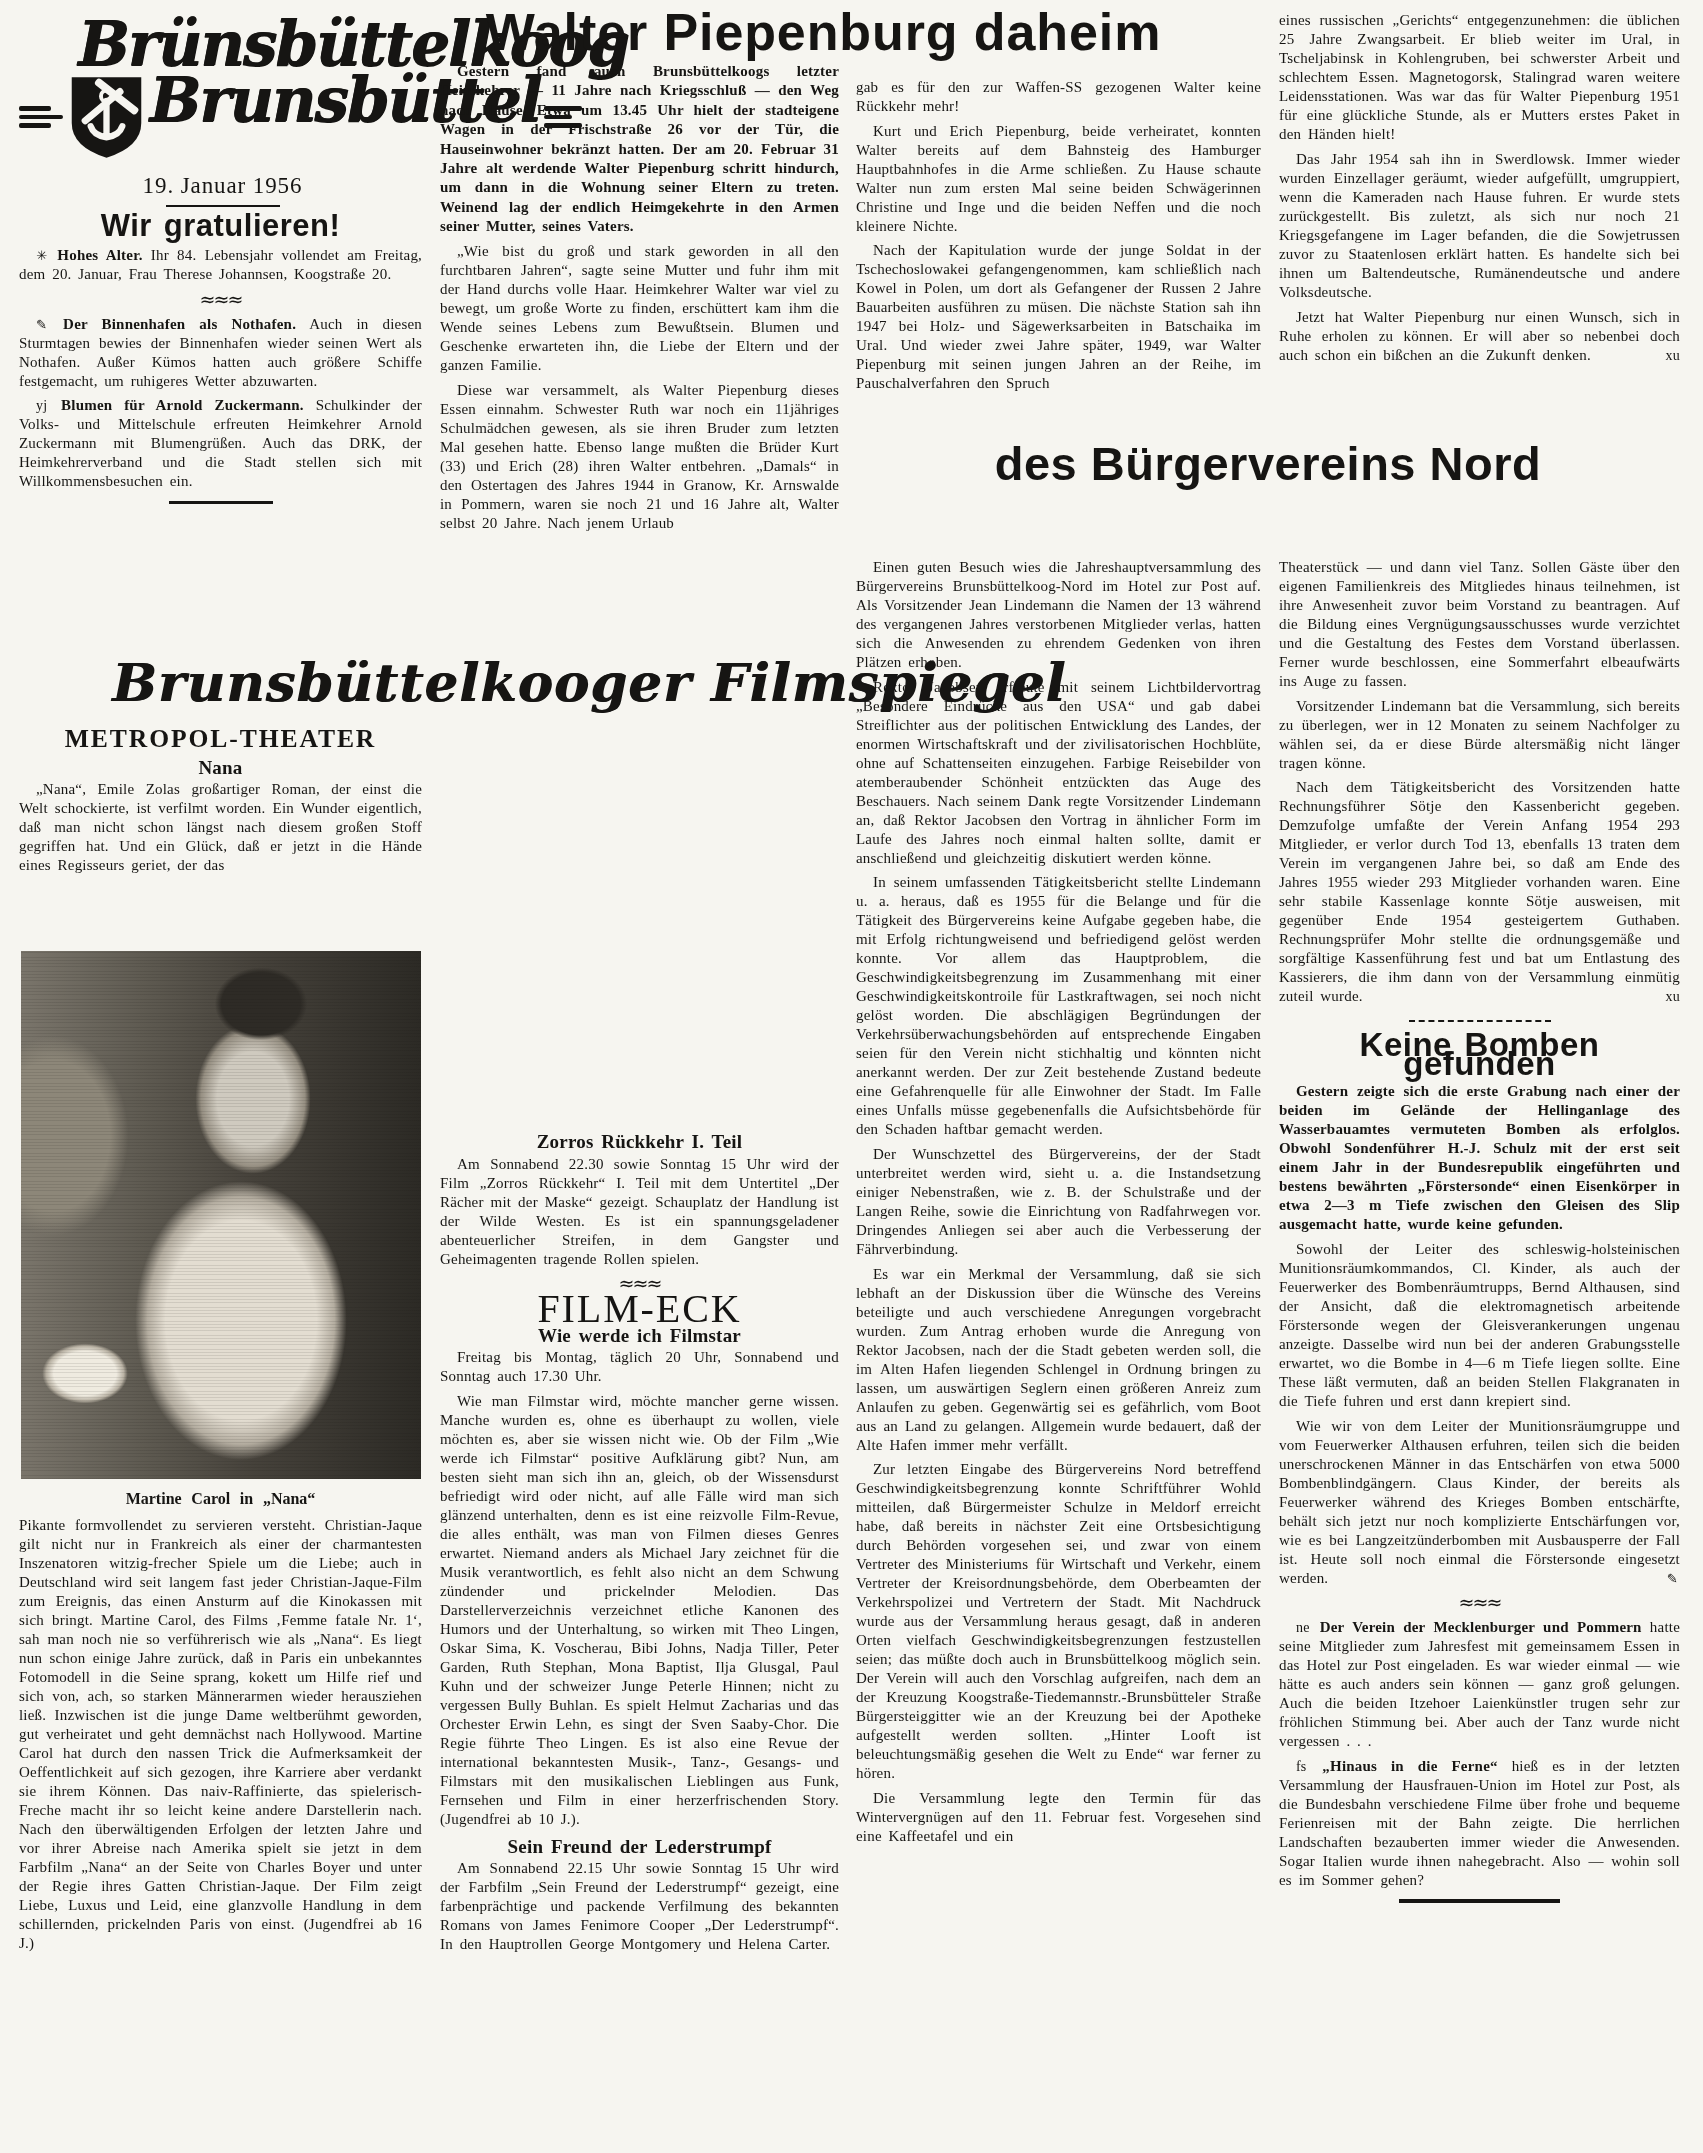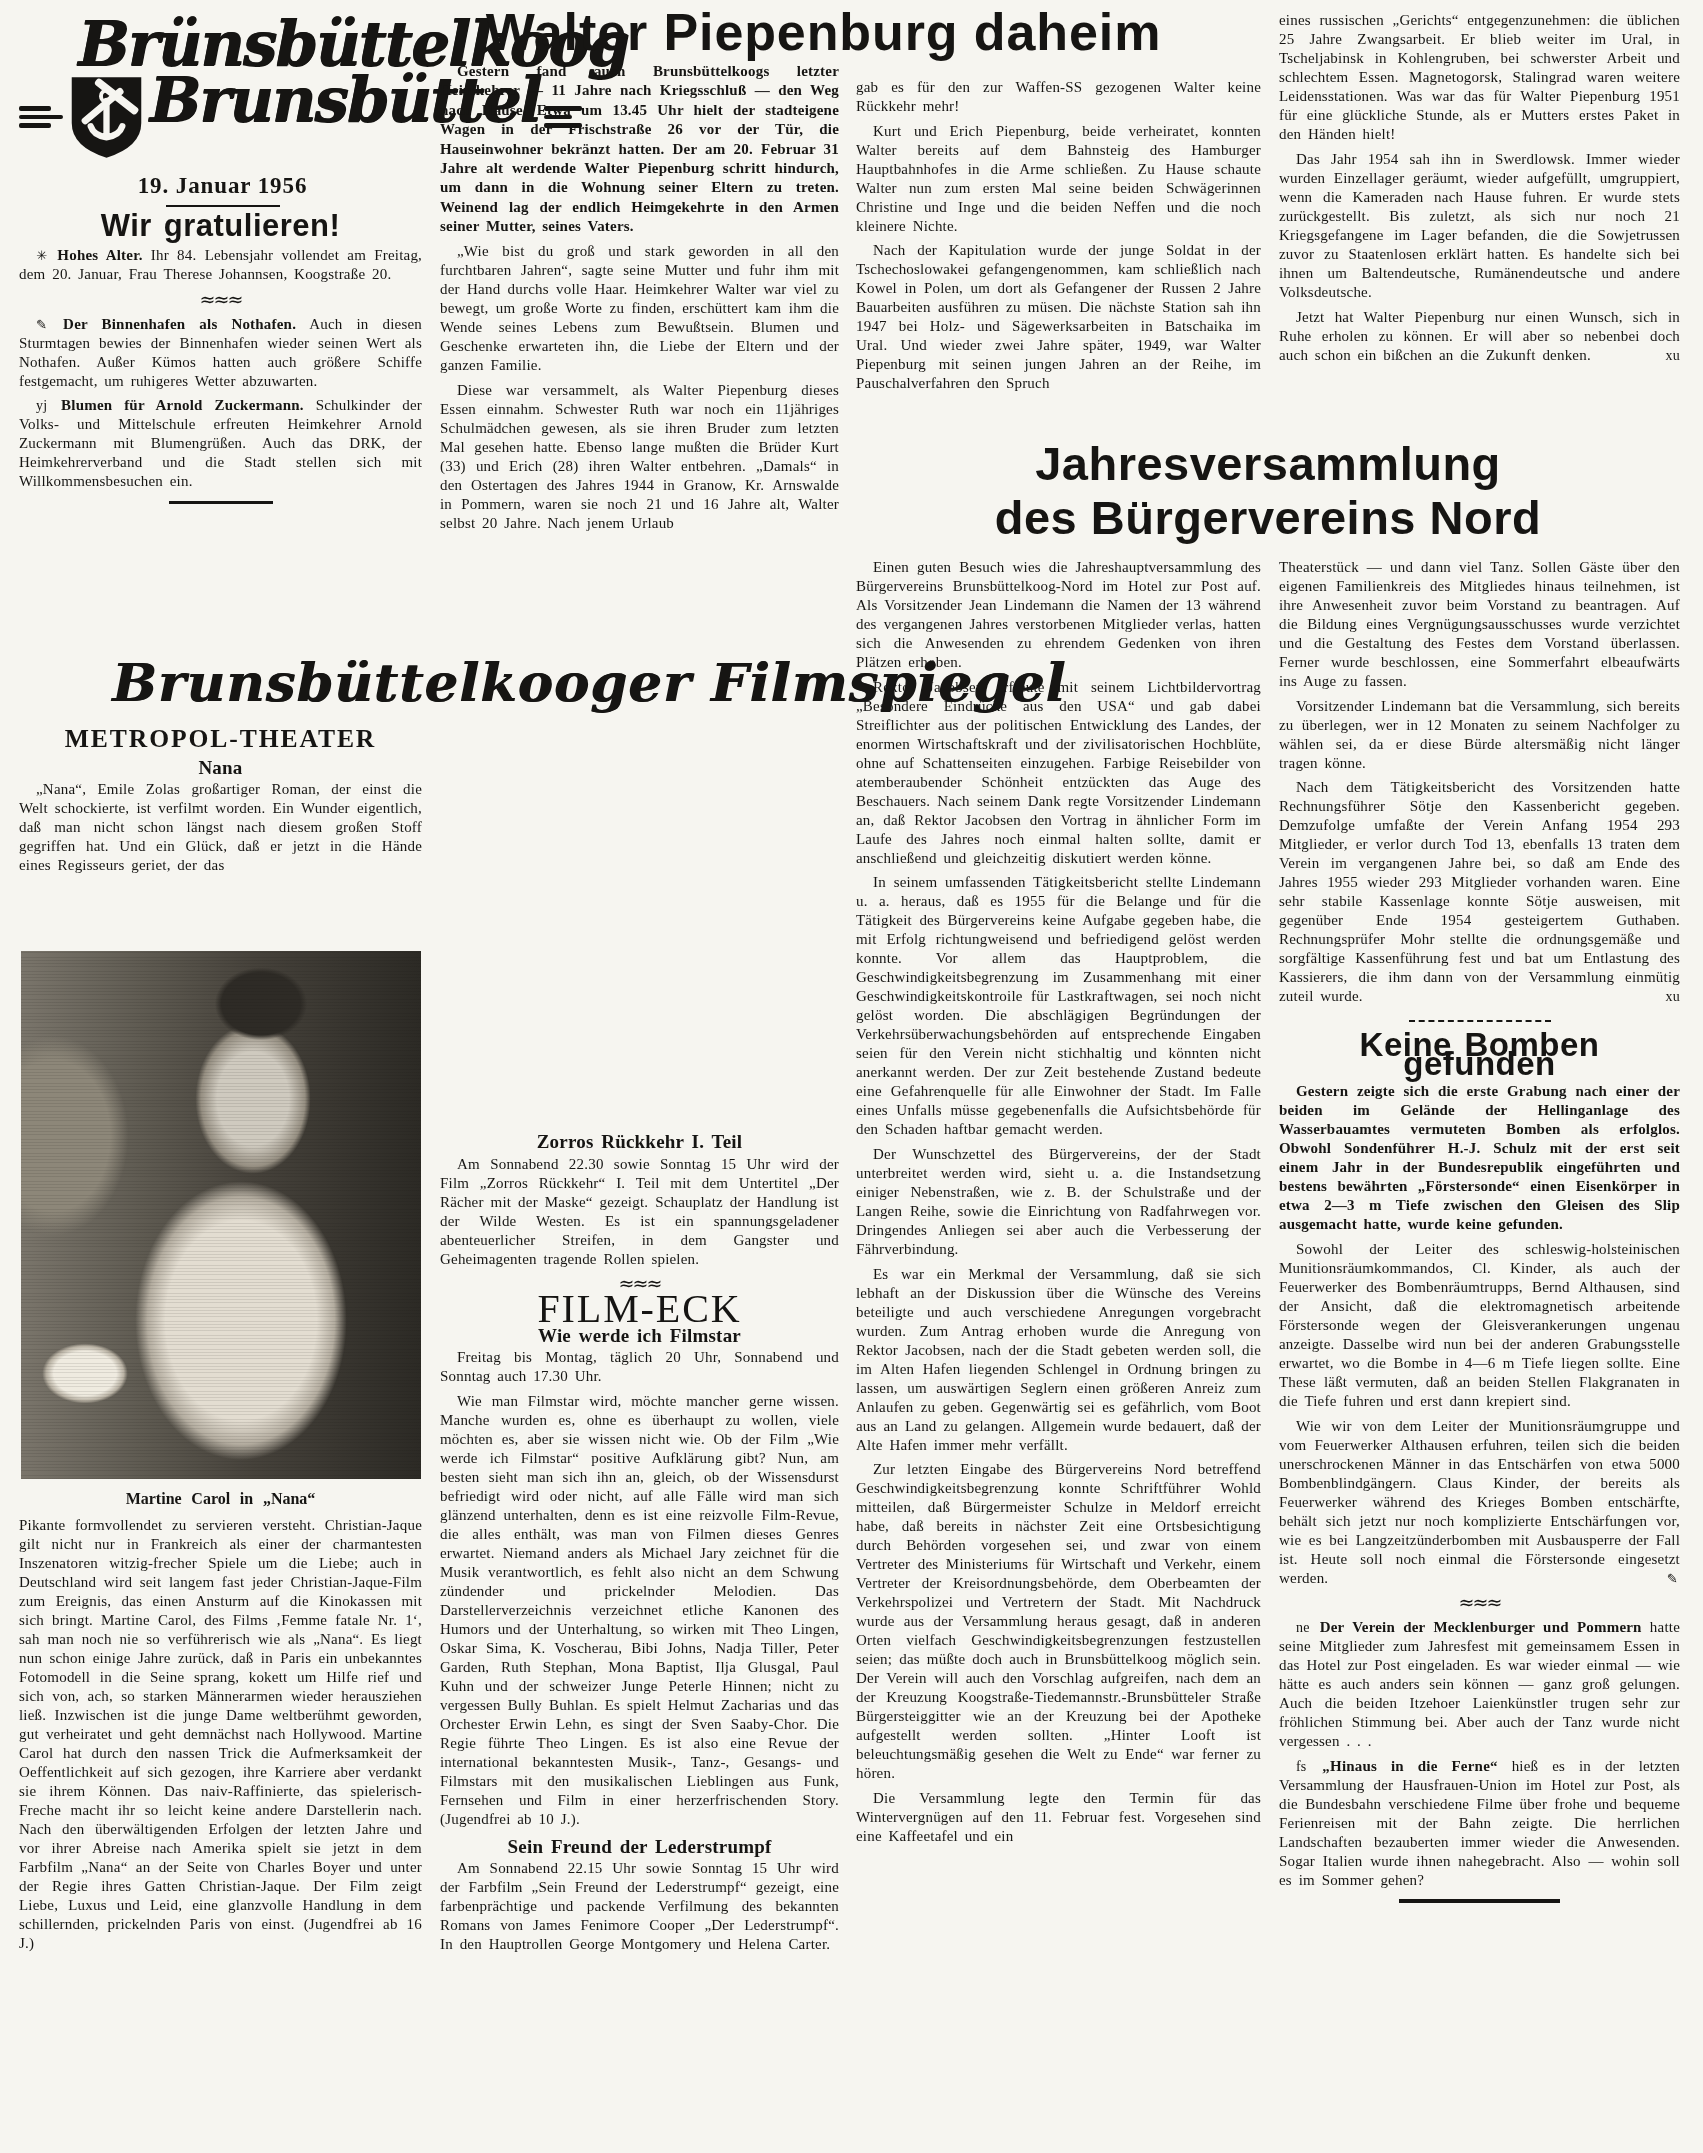--- a/index.html
+++ b/index.html
@@ -24,21 +24,21 @@
   
   .blackletter{
     font-family:"DejaVu Serif",serif;font-weight:bold;font-style:italic;
     letter-spacing:-1.9px;
     text-shadow:0.9px 0 0 currentColor, 0 0.5px 0 currentColor;
   }
   #masthead-line1{font-size:61px;line-height:61px;}
   #masthead-line2{font-size:61px;line-height:61px;}
   .flourish{display:inline-block;vertical-align:middle;}
   .flourish i{display:block;height:4.7px;background:#161513;margin:3.8px 0;border-radius:1.9px;}
-  #date-line{font-size:23px;font-weight:bold;text-align:center;letter-spacing:0.9px;}
+  #date-line{font-size:23px;font-weight:normal;text-align:center;letter-spacing:0.9px;}
   .short-rule{height:2.8px;background:#161513;margin:5.7px auto 0 auto;}
   .dashed-rule{border-top:2.8px dashed #161513;width:142px;margin:13.2px auto;}
   .squiggle{text-align:center;font-family:"DejaVu Sans",sans-serif;font-size:19px;letter-spacing:-1.9px;line-height:15px;margin:7.6px 0;}
   
   .h-sans{font-family:"Liberation Sans","DejaVu Sans",sans-serif;font-weight:bold;}
   #gratulieren-heading{font-size:31px;text-align:center;letter-spacing:0.5px;}
   #walter-headline{font-size:52px;text-align:center;letter-spacing:0.9px;white-space:nowrap;}
   #jv-headline{font-size:47px;line-height:54px;text-align:center;letter-spacing:0.5px;}
   #bomben-headline{font-size:33px;text-align:center;letter-spacing:0.5px;margin:3.8px 0 9.5px 0;}
   .script-header{
@@ -120,21 +120,20 @@
     <p class="indent">Nach der Kapitulation wurde der junge Soldat in der Tschechoslowakei gefangengenommen, kam schließlich nach Kowel in Polen, um dort als Gefangener der Russen 2 Jahre Bauarbeiten ausführen zu müsen. Die nächste Station sah ihn 1947 bei Holz- und Sägewerksarbeiten in Batschaika im Ural. Und wieder zwei Jahre später, 1949, war Walter Piepenburg mit seinen jungen Jahren an der Reihe, im Pauschalverfahren den Spruch</p>
   </div>
 
   <div class="abs body-text" style="left:1279px;top:11.4px;width:401px;height:426px;">
     <p class="cont">eines russischen „Gerichts“ entgegenzunehmen: die üblichen 25 Jahre Zwangsarbeit. Er blieb weiter im Ural, in Tscheljabinsk in Kohlengruben, bei schwerster Arbeit und schlechtem Essen. Magnetogorsk, Stalingrad waren weitere Leidensstationen. Was war das für Walter Piepenburg 1951 für eine glückliche Stunde, als er Mutters erstes Paket in den Händen hielt!</p>
     <p class="indent">Das Jahr 1954 sah ihn in Swerdlowsk. Immer wieder wurden Einzellager geräumt, wieder aufgefüllt, umgruppiert, wenn die Kameraden nach Hause fuhren. Er wurde stets zurückgestellt. Bis zuletzt, als sich nur noch 21 Kriegsgefangene im Lager befanden, die die Sowjetrussen zuvor zu Staatenlosen erklärt hatten. Es handelte sich bei ihnen um Baltendeutsche, Rumänendeutsche und andere Volksdeutsche.</p>
     <p class="indent"><span>Jetzt hat Walter Piepenburg nur einen Wunsch, sich in Ruhe erholen zu können. Er will aber so nebenbei doch auch schon ein bißchen an die Zukunft denken.</span> <span class="sig">xu</span></p>
   </div>
 
   <div class="abs h-sans" id="jv-headline" style="left:856px;top:437px;width:824px;">
-    <div>Jahresversammlung</div>
     <div>des Bürgervereins Nord</div>
   </div>
 
   <div class="abs body-text" style="left:856px;top:558px;width:405px;height:1596px;overflow:hidden;">
     <p class="indent">Einen guten Besuch wies die Jahreshauptversammlung des Bürgervereins Brunsbüttelkoog-Nord im Hotel zur Post auf. Als Vorsitzender Jean Lindemann die Namen der 13 während des vergangenen Jahres verstorbenen Mitglieder verlas, hatten sich die Anwesenden zu ehrendem Gedenken von ihren Plätzen erhoben.</p>
     <p class="indent">Rektor Jacobsen erfreute mit seinem Lichtbildervortrag „Besondere Eindrücke aus den USA“ und gab dabei Streiflichter aus der politischen Entwicklung des Landes, der enormen Wirtschaftskraft und der zivilisatorischen Hochblüte, ohne auf Schattenseiten einzugehen. Farbige Reisebilder von atemberaubender Schönheit entzückten das Auge des Beschauers. Nach seinem Dank regte Vorsitzender Lindemann an, daß Rektor Jacobsen den Vortrag in ähnlicher Form im Laufe des Jahres noch einmal halten sollte, damit er anschließend und gleichzeitig diskutiert werden könne.</p>
     <p class="indent">In seinem umfassenden Tätigkeitsbericht stellte Lindemann u. a. heraus, daß es 1955 für die Belange und für die Tätigkeit des Bürgervereins keine Aufgabe gegeben habe, die mit Erfolg richtungweisend und befriedigend gelöst werden konnte. Vor allem das Hauptproblem, die Geschwindigkeitsbegrenzung im Zusammenhang mit einer Geschwindigkeitskontroile für Lastkraftwagen, sei noch nicht gelöst worden. Die abschlägigen Begründungen der Verkehrsüberwachungsbehörden auf entsprechende Eingaben seien für den Verein nicht stichhaltig und könnten nicht anerkannt werden. Der zur Zeit bestehende Zustand bedeute eine Gefahrenquelle für alle Einwohner der Stadt. Im Falle eines Unfalls müsse gegebenenfalls die Aufsichtsbehörde für den Schaden haftbar gemacht werden.</p>
     <p class="indent">Der Wunschzettel des Bürgervereins, der der Stadt unterbreitet werden wird, sieht u. a. die Instandsetzung einiger Nebenstraßen, wie z. B. der Schulstraße und der Langen Reihe, sowie die Einrichtung von Radfahrwegen vor. Dringendes Anliegen sei aber auch die Verbesserung der Fährverbindung.</p>
     <p class="indent">Es war ein Merkmal der Versammlung, daß sie sich lebhaft an der Diskussion über die Wünsche des Vereins beteiligte und auch verschiedene Anregungen vorgebracht wurden. Zum Antrag erhoben wurde die Anregung von Rektor Jacobsen, nach der die Stadt gebeten werden soll, die im Alten Hafen liegenden Schlengel in Ordnung bringen zu lassen, um auswärtigen Seglern einen größeren Anreiz zum Anlaufen zu geben. Gegenwärtig sei es gefährlich, vom Boot aus an Land zu gelangen. Allgemein wurde bedauert, daß der Alte Hafen immer mehr verfällt.</p>
     <p class="indent">Zur letzten Eingabe des Bürgervereins Nord betreffend Geschwindigkeitsbegrenzung konnte Schriftführer Wohld mitteilen, daß Bürgermeister Schulze in Meldorf erreicht habe, daß bereits in nächster Zeit eine Ortsbesichtigung durch Behörden vorgesehen sei, und zwar von einem Vertreter des Ministeriums für Wirtschaft und Verkehr, einem Vertreter der Kreisordnungsbehörde, dem Oberbeamten der Verkehrspolizei und Vertretern der Stadt. Mit Nachdruck wurde aus der Versammlung heraus gesagt, daß in anderen Orten vielfach Geschwindigkeitsbegrenzungen festzustellen seien; das müßte doch auch in Brunsbüttelkoog möglich sein. Der Verein will auch den Vorschlag aufgreifen, nach dem an der Kreuzung Koogstraße-Tiedemannstr.-Brunsbütteler Straße Bürgersteiggitter wie an der Kreuzung bei der Apotheke aufgestellt werden sollten. „Hinter Looft ist beleuchtungsmäßig gesehen die Welt zu Ende“ war ferner zu hören.</p>

